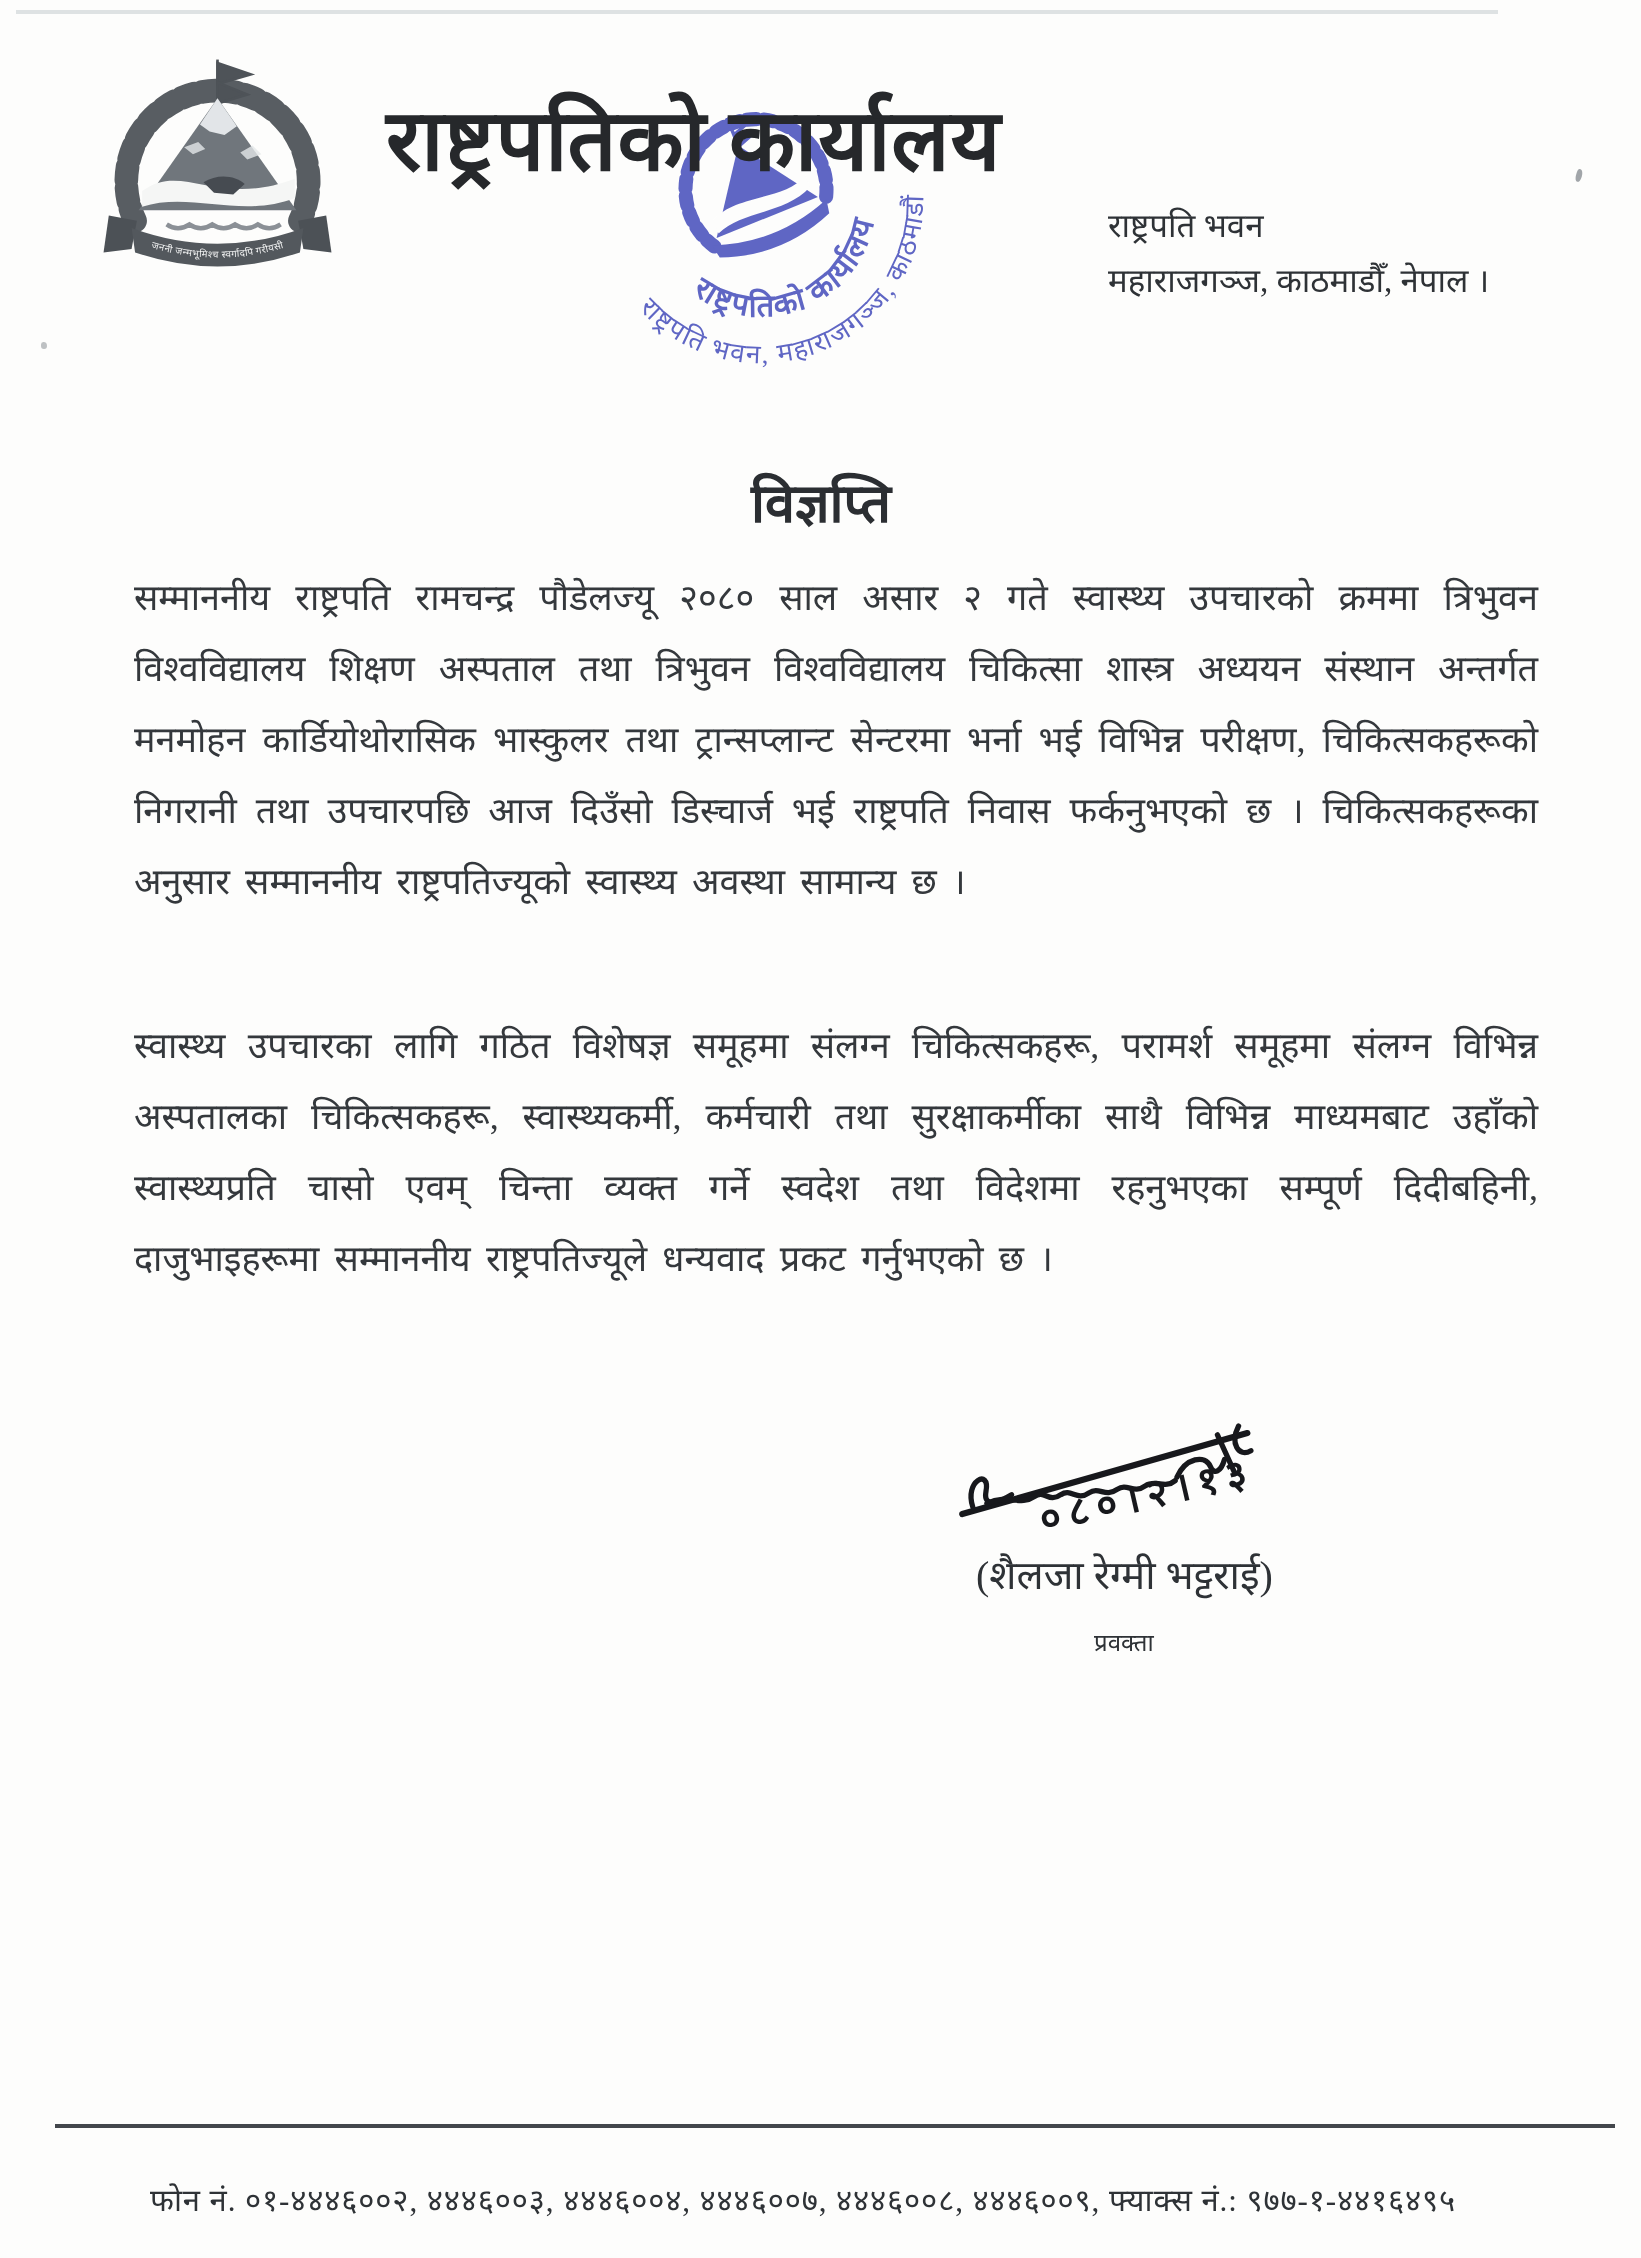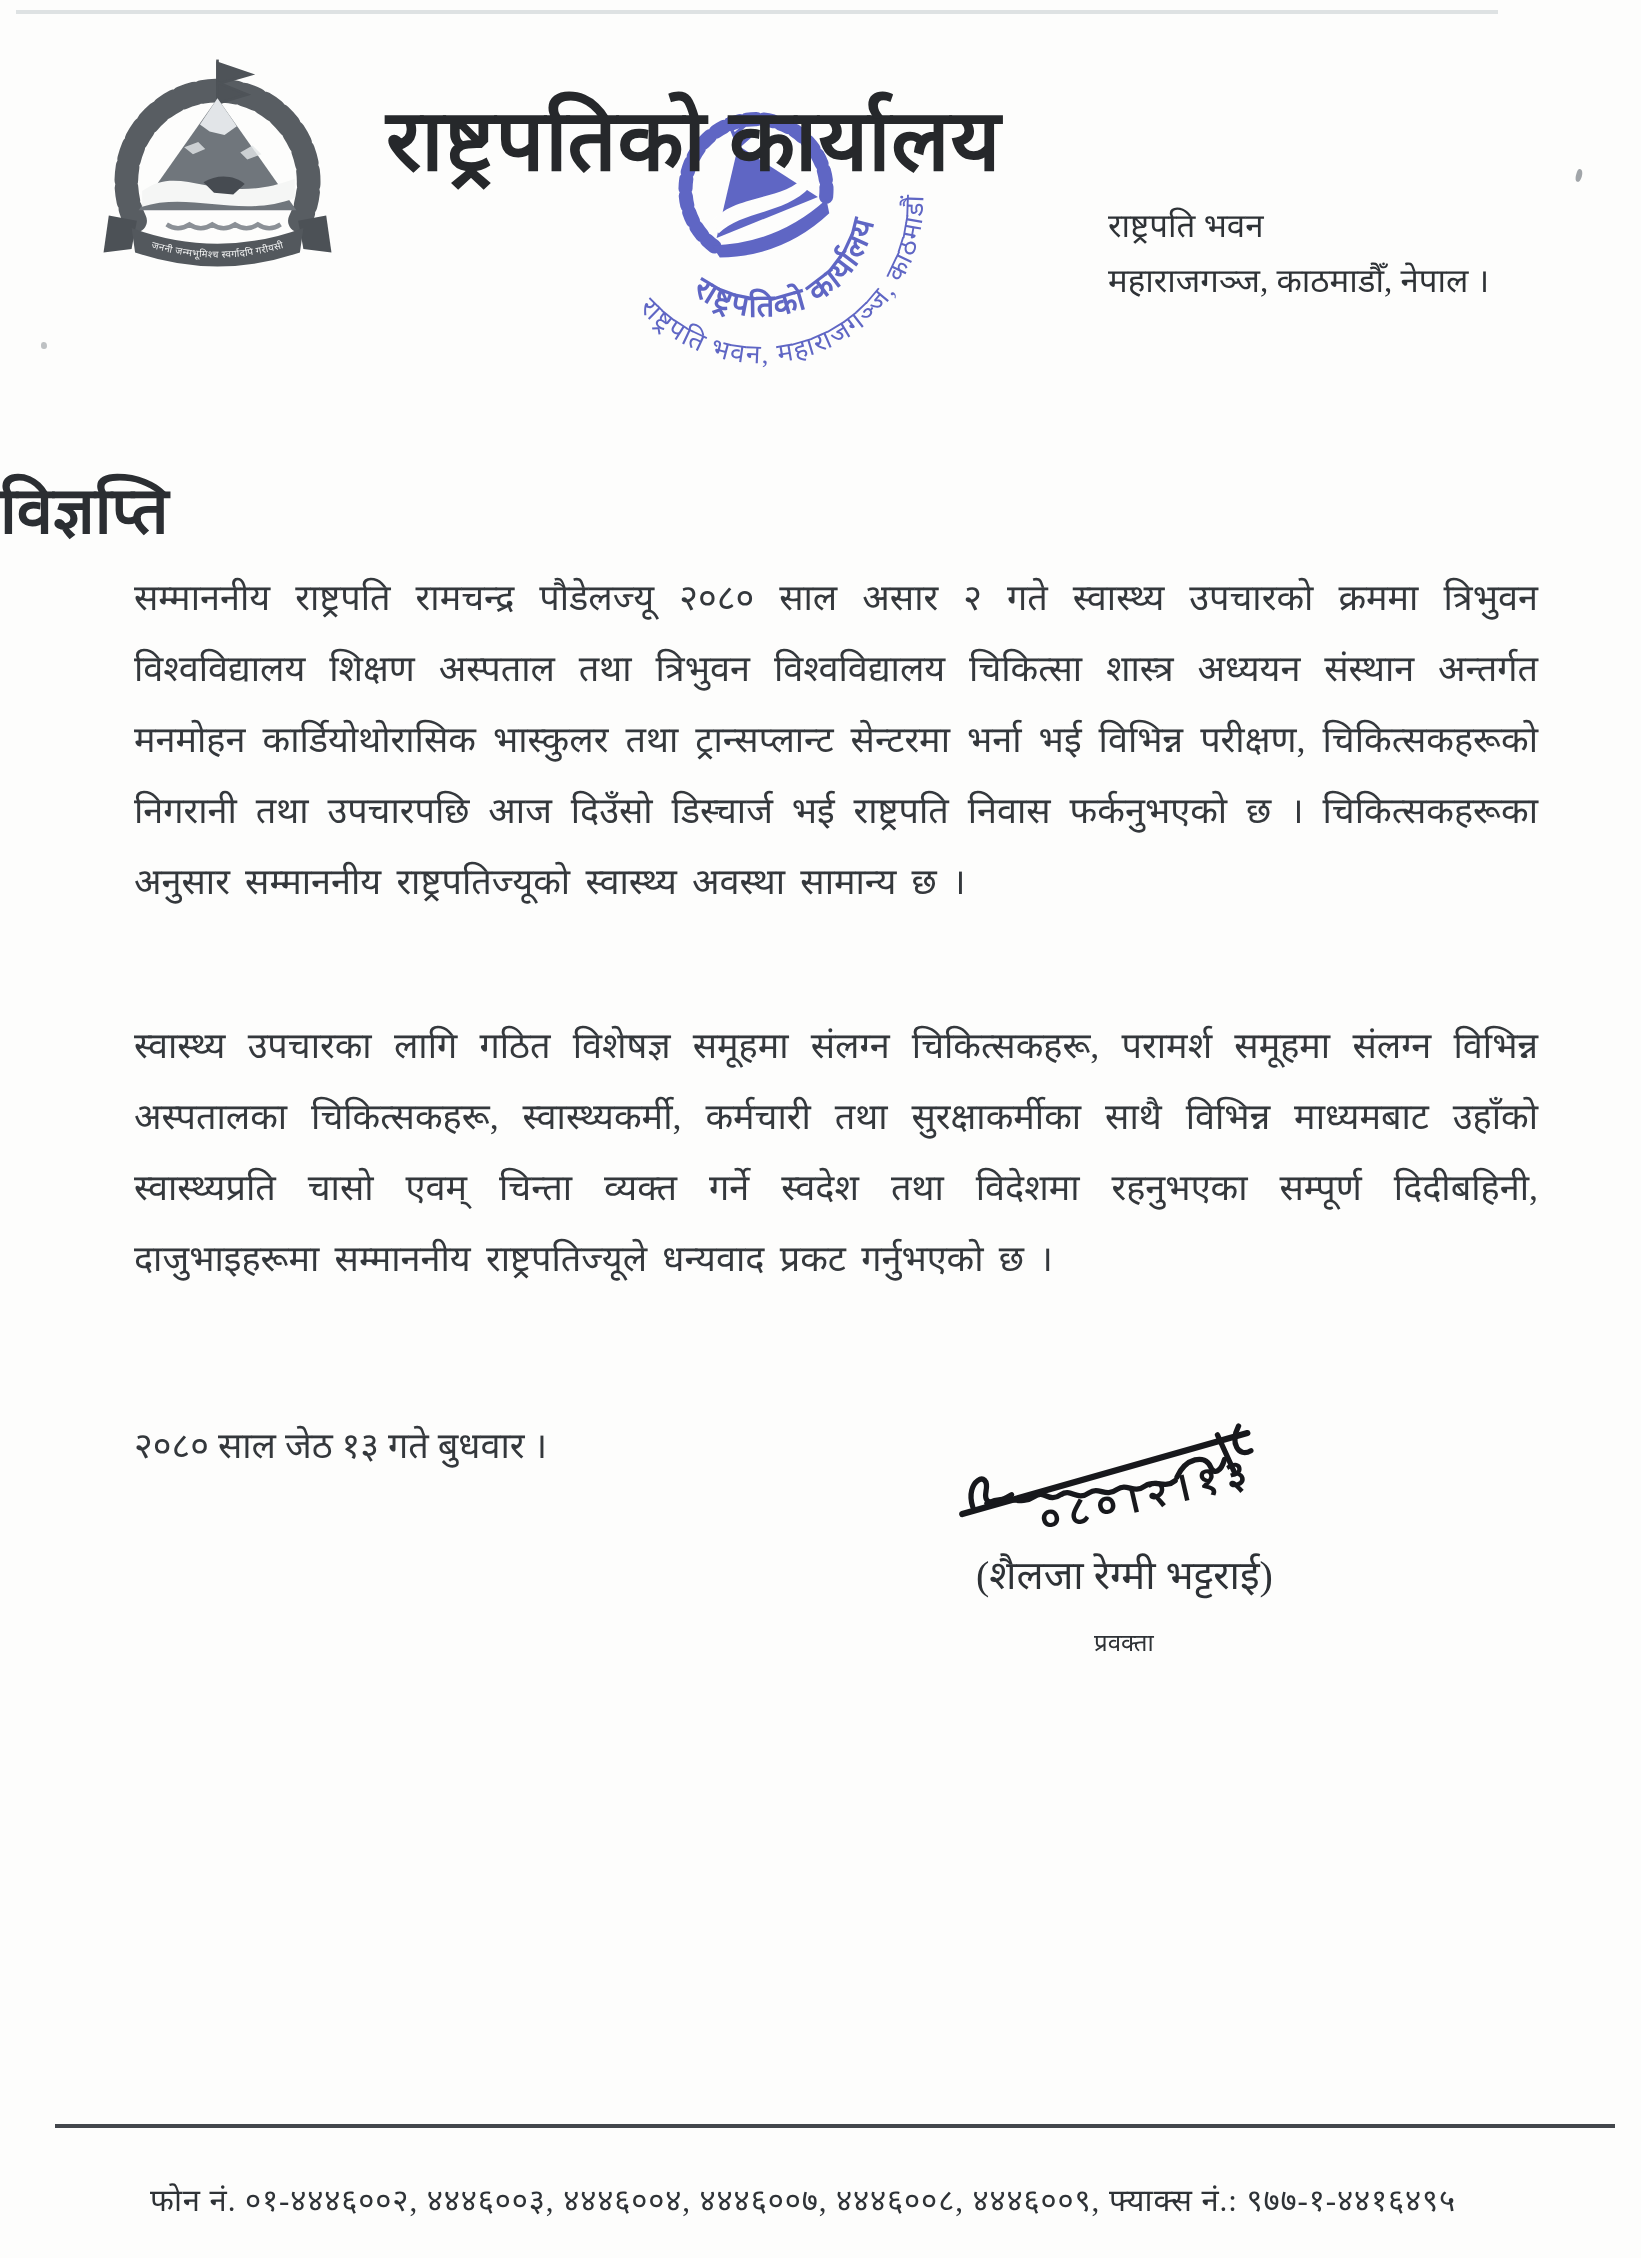--- a/index.html
+++ b/index.html
@@ -28,21 +28,21 @@
   }
   .stamp{position:absolute;left:575px;top:85px;width:388px;height:304px;
     transform:rotate(-22deg);transform-origin:50% 45%;z-index:2;opacity:.88;}
   .stamp text{font-family:"Liberation Serif", serif;}
   .address{position:absolute;left:1108px;top:199px;font-size:33px;line-height:55px;color:#2e3236;z-index:3;}
   .address div{white-space:nowrap;}
 
   
   .doc-heading{
     position:absolute;left:0;top:464px;width:1642px;
-    font-size:65px;font-weight:700;color:#2b2e32;
+    text-align:center;font-size:54px;font-weight:700;color:#2b2e32;
   }
   .para{
     position:absolute;left:134px;width:1404px;
     font-size:36px;line-height:71px;
     text-align:justify;word-spacing:6.2px;color:#34383c;
   }
   .para.p1{top:563px;}
   .para.p2{top:1011px;}
   .date-line{position:absolute;left:134px;top:1420px;font-size:36px;color:#34383c;white-space:nowrap;}
 
@@ -128,21 +128,20 @@
   <div class="address">
     <div>राष्ट्रपति भवन</div>
     <div>महाराजगञ्ज, काठमाडौँ, नेपाल ।</div>
   </div>
 
   <div class="doc-heading">विज्ञप्ति</div>
 
   <div class="para p1">सम्माननीय राष्ट्रपति रामचन्द्र पौडेलज्यू २०८० साल असार २ गते स्वास्थ्य उपचारको क्रममा त्रिभुवन विश्वविद्यालय शिक्षण अस्पताल तथा  त्रिभुवन विश्वविद्यालय चिकित्सा शास्त्र अध्ययन संस्थान अन्तर्गत मनमोहन कार्डियोथोरासिक भास्कुलर तथा ट्रान्सप्लान्ट सेन्टरमा भर्ना भई विभिन्न परीक्षण, चिकित्सकहरूको निगरानी तथा उपचारपछि आज दिउँसो डिस्चार्ज भई राष्ट्रपति निवास फर्कनुभएको छ । चिकित्सकहरूका अनुसार सम्माननीय राष्ट्रपतिज्यूको स्वास्थ्य अवस्था सामान्य छ ।</div>
   <div class="para p2">स्वास्थ्य उपचारका लागि गठित विशेषज्ञ समूहमा संलग्न चिकित्सकहरू, परामर्श समूहमा संलग्न विभिन्न अस्पतालका चिकित्सकहरू, स्वास्थ्यकर्मी, कर्मचारी तथा सुरक्षाकर्मीका साथै विभिन्न माध्यमबाट उहाँको स्वास्थ्यप्रति चासो एवम् चिन्ता व्यक्त गर्ने स्वदेश तथा विदेशमा रहनुभएका सम्पूर्ण दिदीबहिनी, दाजुभाइहरूमा सम्माननीय राष्ट्रपतिज्यूले धन्यवाद प्रकट गर्नुभएको छ ।</div>
 
-  <div class="date-line">२०८० साल जेठ १३ गते बुधवार  ।</div>
 
   <svg class="sig-svg" viewBox="0 0 345 125">
     <g fill="none" stroke="#17181c" stroke-linecap="round">
       <path d="M 8,108 L 332,16" stroke-width="7"></path>
       <path d="M 20,100 C 10,70 40,56 35,82 C 31,104 54,92 64,86" stroke-width="6"></path>
       <path d="M 36,96 C 62,84 72,100 90,88 C 102,80 106,96 120,86 C 132,78 138,94 152,84 C 164,76 170,90 184,80 C 196,72 202,86 216,76 C 228,68 238,80 250,70" stroke-width="6"></path>
       <path d="M 252,66 C 262,44 284,40 290,54 C 294,64 302,60 306,46" stroke-width="6"></path>
       <path d="M 298,18 L 318,62" stroke-width="6"></path>
       <path d="M 322,8 C 312,28 322,44 336,36" stroke-width="6"></path>
     </g>

